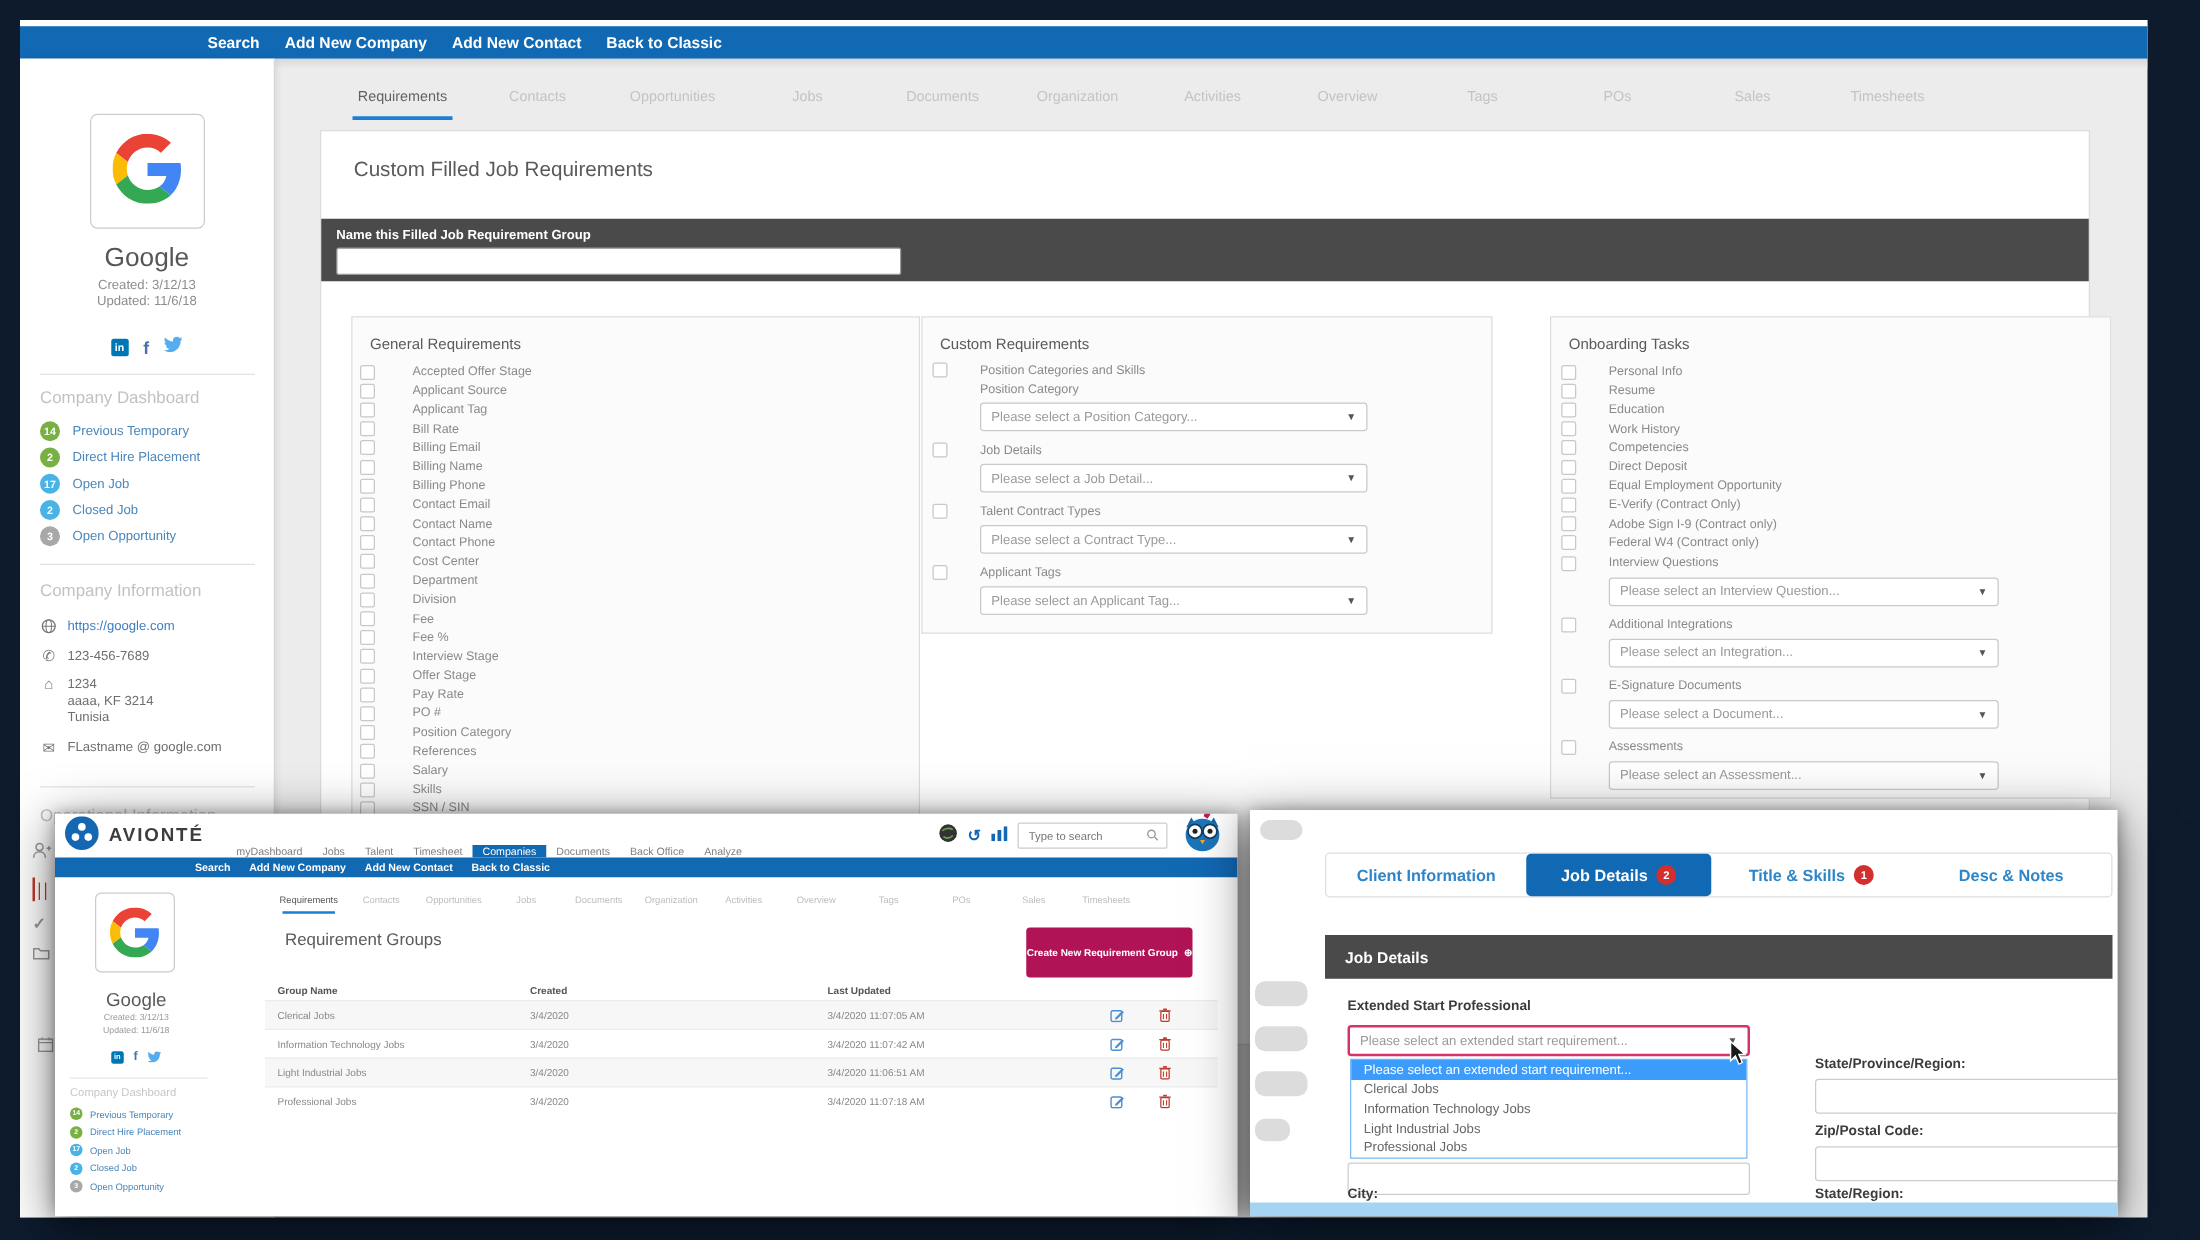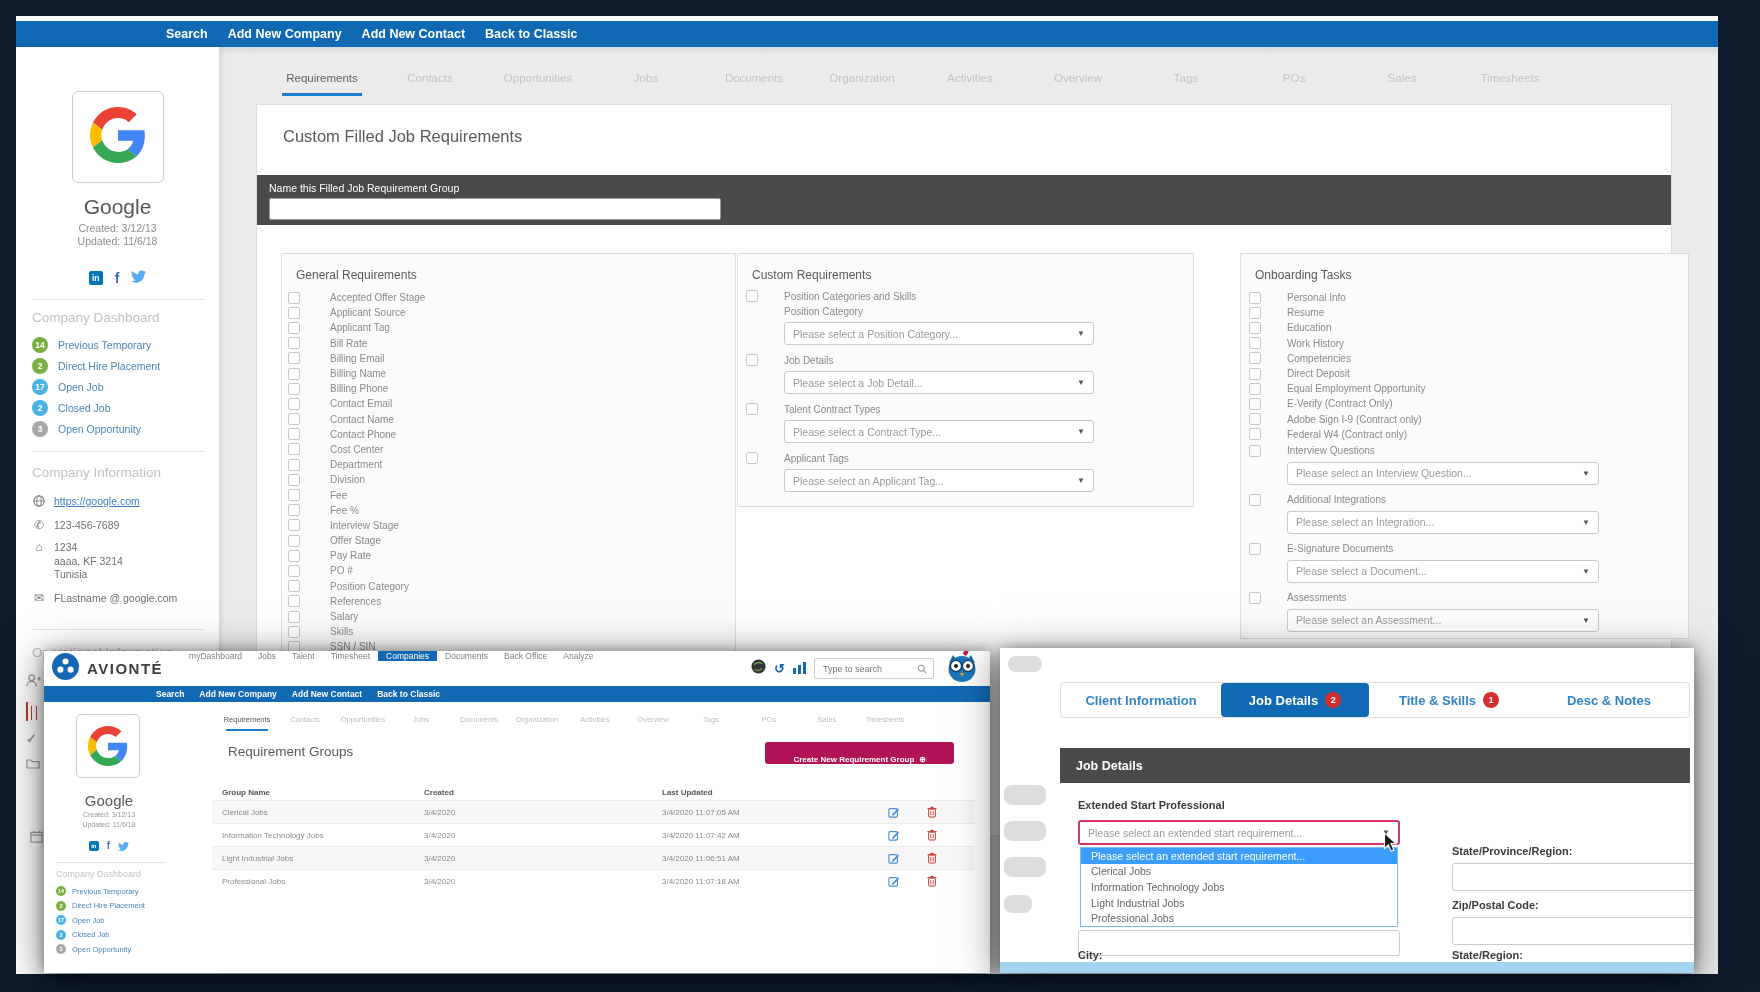--- a/index.html
+++ b/index.html
@@ -22,56 +22,56 @@
   .fbico{color:#4a6fb0;font-size:14px;font-weight:bold;line-height:14px;}
   .sbdiv{position:absolute;left:16px;width:172px;border-top:1px solid #e3e3e3;}
   .sbh{position:absolute;left:16px;font-size:13.5px;color:#c2c2c2;}
   .dashlist{position:absolute;left:16px;top:290px;display:flex;flex-direction:column;gap:6px;}
   .ditem{display:flex;align-items:center;gap:10px;height:15px;cursor:pointer;}
   .badge{width:16px;height:16px;border-radius:50%;color:#fff;font-size:8.5px;font-weight:bold;display:flex;align-items:center;justify-content:center;flex:0 0 16px;}
   .dlabel{font-size:10.5px;color:var(--link,#4a86b8);}
   .inforow{display:flex;gap:8px;align-items:flex-start;font-size:10.5px;color:#6e6e6e;}
   .inforow .ic{width:14px;text-align:center;color:#777;flex:0 0 14px;font-size:12px;line-height:12px;}
   .infolist{position:absolute;left:16px;top:448px;display:flex;flex-direction:column;gap:10px;width:172px;}
-  .weblink{color:#3f7fc1;cursor:pointer;text-decoration:underline;}
+  .weblink{color:#3f7fc1;cursor:pointer;}
   .addr div{line-height:13.5px;}
   
   .opic{position:absolute;color:#9a9a9a;}
   .redgrid{width:13px;height:13px;border:1.5px solid #c0392b;position:relative;}
   .redgrid:before{content:"";position:absolute;left:0;right:0;top:3px;border-top:1px solid #c0392b;}
   .redgrid:after{content:"";position:absolute;top:3px;bottom:0;left:4px;border-left:1px solid #c0392b;width:4px;border-right:1px solid #c0392b;}
   
   .tabs{position:absolute;left:252px;top:46px;display:flex;}
   .tabs .tab{width:108px;text-align:center;font-size:11.5px;color:#c3c3c3;padding:10px 0 12px;cursor:pointer;position:relative;}
   .tabs .tab:first-child{color:#5f6368;}
   .tabs .tab:first-child:after{content:"";position:absolute;left:14px;right:14px;bottom:0;height:3px;background:#1d7fd1;}
   .panel{position:absolute;left:240px;top:88px;width:1416px;height:732px;background:#fff;border:1px solid #dcdcdc;}
   .ptitle{position:absolute;left:26px;top:22px;font-size:16.5px;color:#5a5a5a;}
   .namebar{position:absolute;left:0;top:70px;width:100%;height:50px;background:var(--darkbar,#4a4a4a);}
-  .namebar .lbl{position:absolute;left:12px;top:7px;color:#fff;font-size:10.5px;font-weight:normal;}
+  .namebar .lbl{position:absolute;left:12px;top:7px;color:#fff;font-size:10.5px;font-weight:bold;}
   .namebar input{position:absolute;left:12px;top:23px;width:452px;height:22px;border:1px solid #999;border-radius:2px;background:#fff;padding:0 6px;font-size:11px;}
   .reqpanel{position:absolute;background:#fbfbfb;border:1px solid #ddd;}
   .rph{font-size:12px;color:#5a5a5a;margin:14px 0 8px 14px;}
   .cb{width:12px;height:12px;border:1px solid #c8c8c8;border-radius:2px;background:#fff;display:inline-block;flex:0 0 12px;cursor:pointer;}
   .ckrow{display:flex;align-items:center;height:15.2px;padding-left:6px;gap:30px;}
   .ckrow .cl{font-size:10px;color:#8a8a8a;}
   .ob .ckrow{gap:26px;padding-left:8px;}
   .sel{position:relative;background:#fff;border:1px solid #c9c9c9;border-radius:3px;color:#9a9a9a;font-size:10.5px;display:flex;align-items:center;padding:0 8px;height:23px;cursor:pointer;}
   .sel .caret{position:absolute;right:8px;color:#555;font-size:8px;}
   .grp{margin:0 0 9px 8px;}
   .grp .gl{display:flex;gap:26px;align-items:center;font-size:10px;color:#8a8a8a;}
   .grp .sub{margin:4px 0 0 38px;font-size:10px;color:#8a8a8a;}
   .grp .sel{margin:5px 0 0 38px;width:310px;}
   .scrollthumb{position:absolute;border-radius:7px;background:#c7c7c7;}
   
   .ol{position:absolute;left:44px;top:651px;width:946px;height:322px;background:#fff;box-shadow:0 8px 40px rgba(0,0,0,.55),0 0 12px rgba(0,0,0,.35);overflow:hidden;}
   .w2head{position:absolute;left:0;top:0;width:100%;height:35px;background:#fff;display:flex;align-items:stretch;}
   .w2brand{display:flex;align-items:center;gap:8px;padding-left:8px;}
   .w2brand b{font-size:15px;letter-spacing:1.5px;color:#3d3d3d;}
-  .w2menu{display:flex;align-items:flex-start;margin-left:18px;}
+  .w2menu{display:flex;align-items:flex-end;margin-left:18px;}
   .w2menu .mi{display:flex;align-items:center;padding:0 8px;font-size:8.5px;color:#808080;cursor:pointer;}
   .w2menu .mi.active{background:var(--accent,#1168b3);color:#fff;}
   .w2right{position:absolute;right:8px;top:0;height:35px;display:flex;align-items:center;gap:8px;}
   .w2search{width:120px;height:21px;border:1px solid #ccc;border-radius:2px;display:flex;align-items:center;padding:0 6px;gap:4px;}
   .w2search input{border:0;outline:0;width:92px;font-size:9px;color:#777;}
   .w2blue{position:absolute;left:0;top:35px;width:100%;height:16px;background:var(--accent,#1168b3);display:flex;align-items:center;padding-left:112px;gap:15px;}
   .w2blue span{color:#fff;font-size:8.5px;font-weight:bold;}
   .w2side{position:absolute;left:0;top:51px;width:156px;height:271px;background:#fff;}
   .minicard{position:absolute;left:32px;top:12px;width:64px;height:64px;border:1px solid #ccc;border-radius:5px;display:flex;align-items:center;justify-content:center;}
   .mname{position:absolute;left:0;top:90px;width:130px;text-align:center;font-size:15px;color:#5a5a5a;}
@@ -84,21 +84,21 @@
   .mdash{position:absolute;left:12px;top:184px;display:flex;flex-direction:column;gap:4.5px;}
   .mdash .ditem{height:10px;gap:6px;}
   .mdash .badge{width:10px;height:10px;font-size:5.5px;flex:0 0 10px;}
   .mdash .dlabel{font-size:7.5px;}
   .w2main{position:absolute;left:156px;top:51px;right:0;bottom:0;background:#fff;}
   .minitabs{position:absolute;left:18px;top:8px;display:flex;}
   .minitabs .tab{width:58px;text-align:center;font-size:7.5px;color:#bdbdbd;padding:5px 0 7px;position:relative;cursor:pointer;}
   .minitabs .tab:first-child{color:#555;}
   .minitabs .tab:first-child:after{content:"";position:absolute;left:8px;right:8px;bottom:0;height:2px;background:#1d7fd1;}
   .w2h2{position:absolute;left:28px;top:42px;font-size:13.5px;color:#5a5a5a;}
-  .crbtn{position:absolute;right:36px;top:40px;height:22px;background:var(--crimson,#b01356);color:#fff;border:none;border-radius:3px;font-size:8px;font-weight:bold;padding:0 28px;display:flex;align-items:flex-end;gap:5px;cursor:pointer;}
+  .crbtn{position:absolute;right:36px;top:40px;height:40px;background:var(--crimson,#b01356);color:#fff;border:none;border-radius:3px;font-size:8px;font-weight:bold;padding:0 0;display:flex;align-items:center;gap:5px;cursor:pointer;}
   .w2table{position:absolute;left:12px;top:82px;width:762px;}
   .thead,.trow{display:grid;grid-template-columns:202px 238px 224px 36px 40px;align-items:center;}
   .thead{height:16px;}
   .thead span{font-size:8px;font-weight:bold;color:#555;padding-left:10px;}
   .trow{height:23px;border-top:1px solid #ececec;}
   .trow:nth-child(odd){background:#f7f7f7;}
   .trow span{font-size:8px;color:#888;padding-left:10px;}
   .trow .icn{display:flex;justify-content:center;cursor:pointer;padding:0;}
   
   .or{position:absolute;left:1000px;top:648px;width:694px;height:325px;background:#fff;box-shadow:0 8px 40px rgba(0,0,0,.55),0 0 12px rgba(0,0,0,.35);overflow:hidden;}

